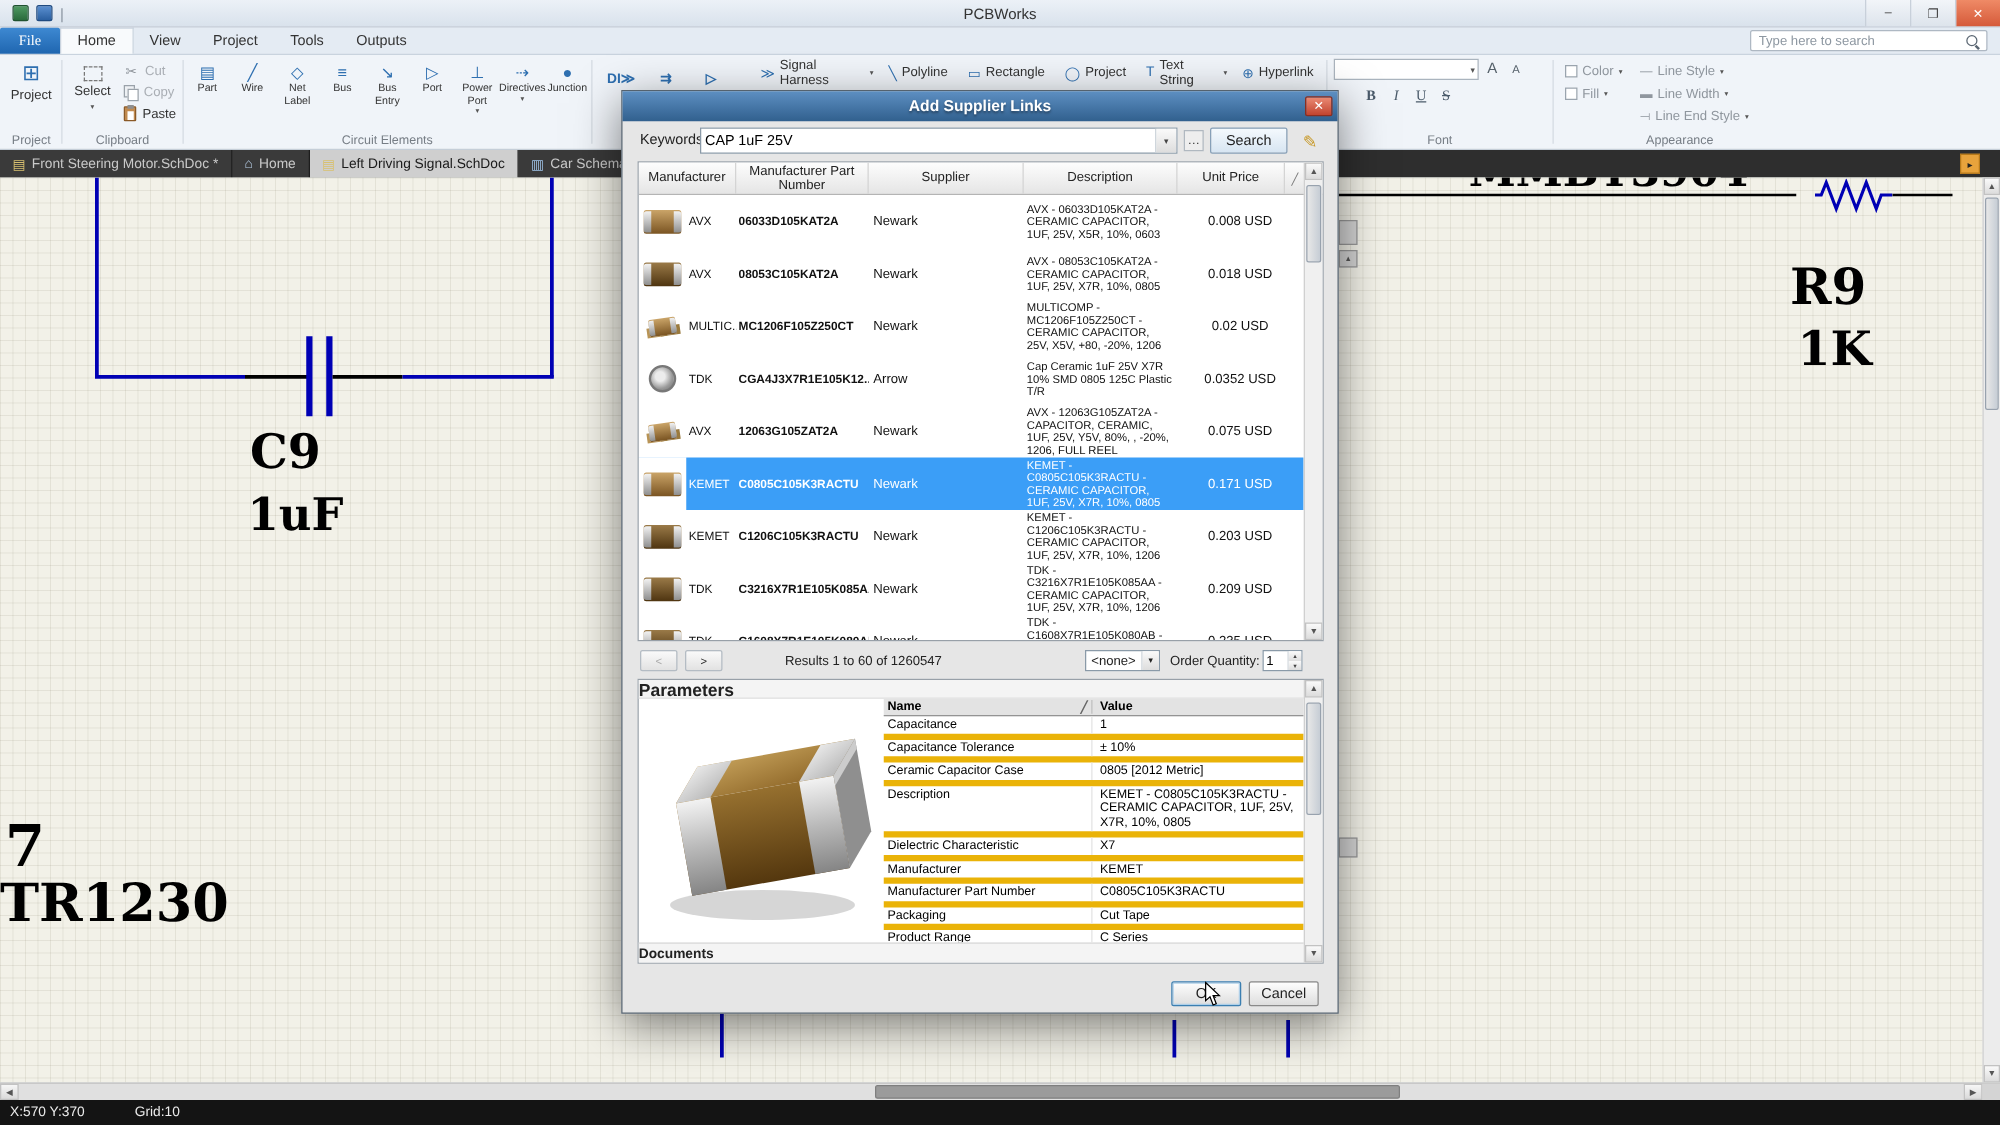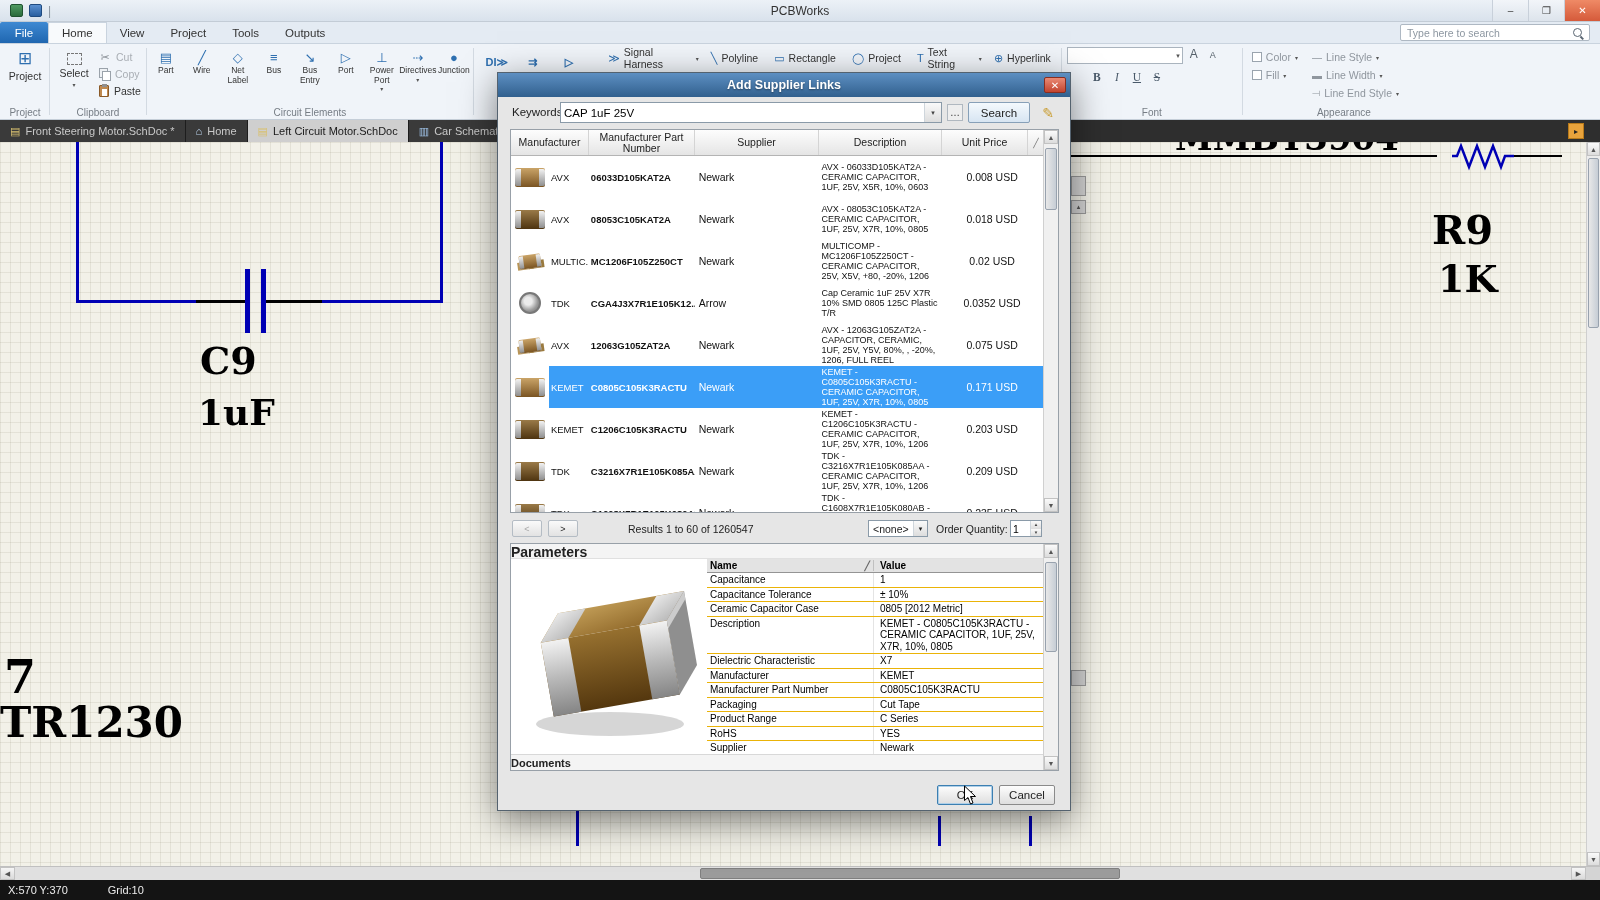--- a/index.html
+++ b/index.html
@@ -14,21 +14,21 @@
   .tb-ic1 { background:linear-gradient(#4f9a62,#2a6b3c); border:1px solid #1f5230; }
   .tb-ic2 { background:linear-gradient(#5a8fd0,#2a5fa0); border:1px solid #1f4a80; }
   .tb-sep { color:#8a94a0; font-size:12px; }
   .tb-title { position:absolute; left:0; right:0; text-align:center; font-size:12px; color:#333; }
   .tb-controls { margin-left:auto; display:flex; height:100%; position:relative; z-index:2; }
   .wbtn { width:36px; height:100%; display:flex; align-items:center; justify-content:center; font-size:10px; color:#444; border-left:1px solid #c8d0da; background:linear-gradient(#f2f5f9,#dde4ec); }
   .wbtn.close { background:linear-gradient(#ef8a66,#d55a3a); color:#fff; }
 
   
   .menurow { height:22px; background:#e4ebf3; border-bottom:1px solid #c9d3de; display:flex; align-items:stretch; }
-  .file-btn { width:48px; display:flex; align-items:center; justify-content:center; color:#fff; font-size:11.5px; background:linear-gradient(#3e89d2,#1f66b0); border-radius:2px 2px 0 0; }
+  .file-btn { width:48px; display:flex; align-items:center; justify-content:center; color:#fff; font-size:11.5px; background:linear-gradient(#3e89d2,#1f66b0); border-radius:2px 2px 0 0;font-family:Liberation Serif, serif; }
   .mtab { padding:0 13px; font-size:11.5px; color:#333; display:flex; align-items:center; }
   .mtab.active { background:#f8fafc; border:1px solid #c9d3de; border-bottom:none; }
   .searchbox { margin-left:auto; margin-right:10px; align-self:center; width:190px; height:17px; background:#fff; border:1px solid #aeb8c3; border-radius:2px; display:flex; align-items:center; }
   .searchbox input { flex:1; border:none; outline:none; font-size:10.5px; padding-left:6px; font-family:inherit; color:#333; background:transparent; }
   .searchbox input::placeholder { color:#8d97a1; }
   .mag { width:9px; height:9px; border:1.5px solid #5a6672; border-radius:50%; margin-right:7px; position:relative; }
   .mag::after { content:""; position:absolute; width:4px; height:1.5px; background:#5a6672; transform:rotate(45deg); left:6px; top:8px; }
 
   
   .ribbon { height:76px; background:#f0f4f9; border-bottom:1px solid #c5ced8; display:flex; align-items:stretch; padding:0 2px; position:relative; }
@@ -169,21 +169,21 @@
 
   .params-panel { position:absolute; left:12px; top:470px; width:549px; height:228px; background:#fff; border:1px solid #98a0a8; }
   .pp-title { position:absolute; top:0; left:0; right:15px; height:15px; text-align:left; font-weight:bold; font-size:14px; color:#222; background:#f4f4f4; border-bottom:1px solid #e0e0e0; }
   .pp-body { position:absolute; top:15px; left:0; right:15px; bottom:16px; overflow:hidden; }
   .part-photo { position:absolute; left:4px; top:2px; width:190px; height:190px; }
   .pp-table { position:absolute; left:196px; top:0; right:0; bottom:0; font-size:10px; }
   .pp-thead { display:flex; height:14px; background:#e3e3e3; border-bottom:1px solid #949494; font-weight:bold; align-items:center; }
   .pn { width:150px; padding-left:3px; }
   .pp-sort { width:16px; text-align:right; color:#666; font-size:9px; padding-right:3px; }
   .pv { flex:1; padding-left:6px; border-left:1px solid #c0c0c0; }
-  .prow { display:flex; border-bottom:1px solid #eab308; align-items:stretch; line-height:11.5px; }
+  .prow { display:flex; border-bottom:5px solid #eab308; align-items:stretch; line-height:11.5px; }
   .p-name { width:166px; padding:1px 3px; }
   .p-value { flex:1; padding:1px 6px; border-left:1px solid #e4e4e4; }
   .pp-docs { position:absolute; left:0; right:15px; bottom:0; height:16px; text-align:left; font-weight:bold; font-size:11px; color:#222; background:#f4f4f4; border-top:1px solid #d8d8d8; line-height:16px; }
   .pp-scroll { position:absolute; top:0; right:0; bottom:0; width:15px; background:#f0f0f0; border-left:1px solid #d0d0d0; }
   .pp-scroll .sb-thumb { top:18px; height:90px; }
 
   .dlg-btn { position:absolute; top:712px; width:56px; height:20px; font-size:11.5px; background:linear-gradient(#fdfdfd,#dedede); border:1px solid #8a8a8a; border-radius:2px; color:#222; }
   .dlg-btn.ok { left:439px; border-color:#3c7fb1; box-shadow:inset 0 0 0 1px #aecfe8; }
   .dlg-btn.cancel { left:501px; }
   .cursor { position:absolute; left:465px; top:712px; z-index:5; pointer-events:none; }
@@ -422,21 +422,21 @@
     <span class="doc-tab-label">Front Steering Motor.SchDoc *</span>
   </div>
 
   <div class="doc-tab">
     <span class="doc-tab-icon i-home">⌂</span>
     <span class="doc-tab-label">Home</span>
   </div>
 
   <div class="doc-tab active">
     <span class="doc-tab-icon i-schdoc">▤</span>
-    <span class="doc-tab-label">Left Circuit Motor.SchDoc</span>
+    <span class="doc-tab-label">Left Driving Signal.SchDoc</span>
   </div>
 
   <div class="doc-tab">
     <span class="doc-tab-icon i-library">▥</span>
     <span class="doc-tab-label">Car Schematic Library NPOsp.Sch</span>
   </div>
 </div>
     <div class="docbar-right">
       <span class="doc-scroll-btn">▸</span>
     </div>

